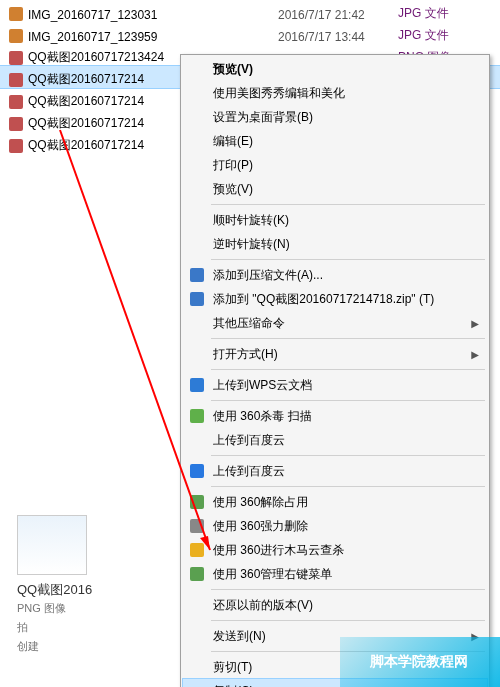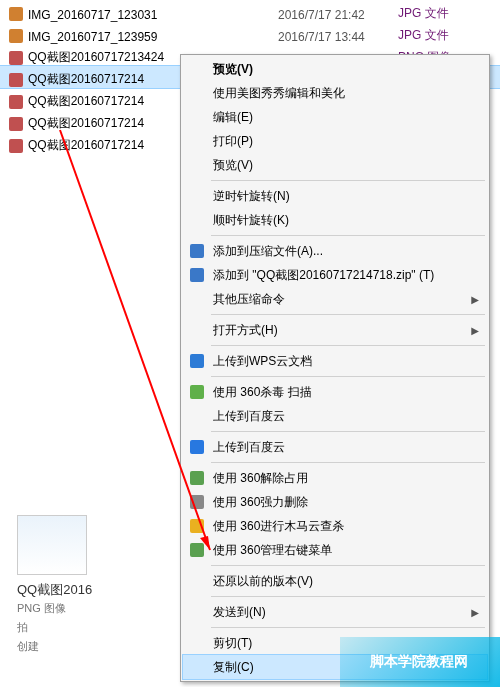--- a/index.html
+++ b/index.html
@@ -115,38 +115,42 @@
     <div class="menu-item" style="font-weight: bold;">
       <span class="menu-icon"></span>
       <span>预览(V)</span>
     </div>
     <div class="menu-item">
       <span class="menu-icon"></span>
       <span>使用美图秀秀编辑和美化</span>
     </div>
     <div class="menu-item">
       <span class="menu-icon"></span>
+      <span>设置为桌面背景(B)</span>
+    </div>
+    <div class="menu-item">
+      <span class="menu-icon"></span>
       <span>编辑(E)</span>
     </div>
     <div class="menu-item">
       <span class="menu-icon"></span>
       <span>打印(P)</span>
     </div>
     <div class="menu-item">
       <span class="menu-icon"></span>
       <span>预览(V)</span>
     </div>
     <div class="menu-sep"></div>
     <div class="menu-item">
       <span class="menu-icon"></span>
+      <span>顺时针旋转(K)</span>
+    </div>
+    <div class="menu-item">
+      <span class="menu-icon"></span>
       <span>逆时针旋转(N)</span>
-    </div>
-    <div class="menu-item">
-      <span class="menu-icon"></span>
-      <span>顺时针旋转(K)</span>
     </div>
     <div class="menu-sep"></div>
     <div class="menu-item">
       <span class="menu-icon">
         <svg width="14" height="14">
           <rect width="14" height="14" rx="2" fill="#3a78c8"></rect>
         </svg>
       </span>
       <span>添加到压缩文件(A)...</span>
     </div>

